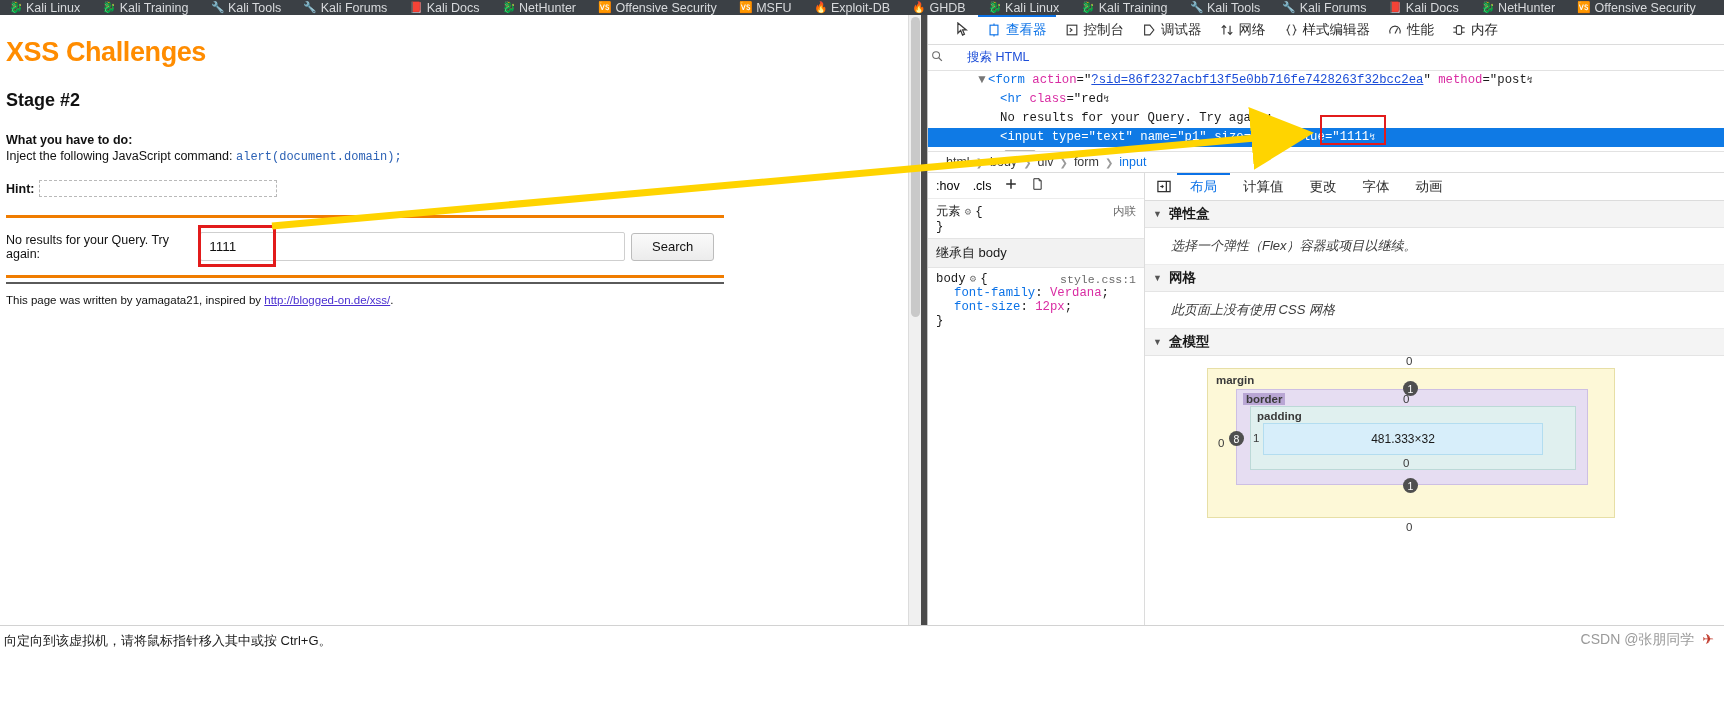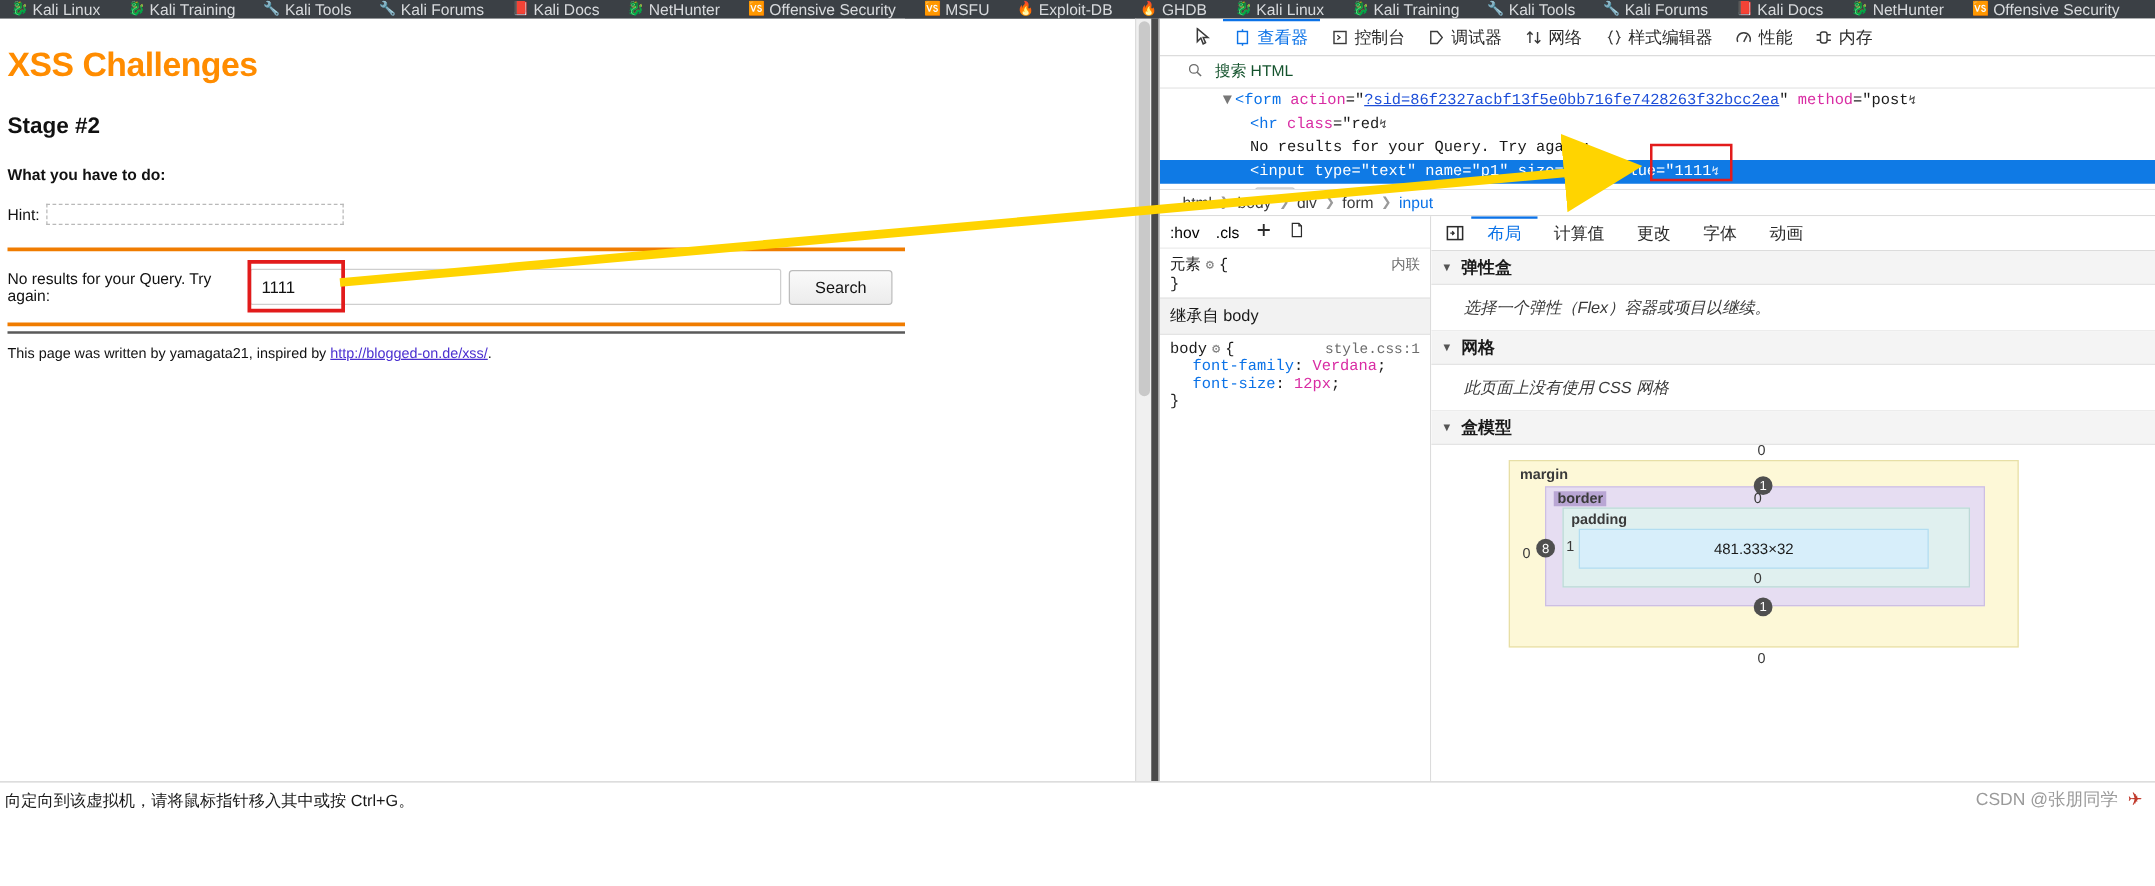--- a/index.html
+++ b/index.html
@@ -41,21 +41,21 @@
   #xss-title {
     color: #ff8c00; font-size: 27px; font-weight: bold; letter-spacing: -0.4px;
   }
   #stage-title { font-size: 18px; font-weight: bold; color: #111; margin-top: 22px; }
   #todo-label { font-size: 12.5px; font-weight: bold; color: #111; margin-top: 22px; }
   #todo-text { font-size: 12.5px; color: #111; margin-top: 2px; }
   #todo-text .code {
     font-family: "Liberation Mono", monospace; color: #2d62b5; font-size: 12px;
   }
   #hint-row { display: flex; align-items: center; margin-top: 16px; }
-  #hint-label { font-size: 12.5px; font-weight: normal; color: #111; }
+  #hint-label { font-size: 12.5px; font-weight: bold; color: #111; }
   #hint-box {
     margin-left: 5px; width: 238px; height: 17px;
     border: 1px dashed #b9b9b9; background: #fff;
   }
   hr.red {
     border: none; border-top: 3px solid #f07c00; margin: 18px 0 0 0; width: 880px;
   }
   #query-row { display: flex; align-items: center; margin-top: 14px; position: relative; }
   #query-text { font-size: 12.5px; color: #111; }
   #search-input {
@@ -116,22 +116,22 @@
   }
   .dt-tab {
     display: flex; align-items: center; gap: 5px;
     height: 29px; padding: 0 9px; cursor: pointer;
     color: #2b2b2b; font-size: 13.5px; white-space: nowrap;
   }
   .dt-tab.active { color: #0b72e7; box-shadow: inset 0 2px 0 0 #0b72e7; }
   .dt-tab .tico { display: inline-flex; align-items: center; }
 
   #dt-search {
-    height: 26px; display: flex; align-items: center; gap: 10px;
-    padding-left: 22px; border-bottom: 1px solid #e2e2e2; color: #14532d;
+    height: 26px; display: flex; align-items: center; gap: 24px;
+    padding-left: 3px; border-bottom: 1px solid #e2e2e2; color: #1d4ed8;
     font-size: 12.5px;
   }
 
   
   #markup-view {
     height: 80px; font-family: "Liberation Mono", monospace; font-size: 12.3px;
     position: relative; background: #fff; overflow: hidden;
   }
   .mline { white-space: nowrap; height: 19px; line-height: 19px; position: relative; }
   .mline.sel { background: #0f7ae5; color: #fff; }
@@ -340,20 +340,24 @@
       <span class="ico ico-off">🆚</span>
       <span>Offensive Security</span>
     </span>
 </div>
 
 <div id="page-pane">
   <div id="page-content">
     <div id="xss-title">XSS Challenges</div>
     <div id="stage-title">Stage #2</div>
     <div id="todo-label">What you have to do:</div>
+    <div id="todo-text">
+      <span>Inject the following JavaScript command:</span>
+      <span class="code">alert(document.domain);</span>
+    </div>
     <div id="hint-row">
       <span id="hint-label">Hint:</span>
       <span id="hint-box"></span>
     </div>
     <hr class="red">
     <div id="query-row">
       <span id="query-text">No results for your Query. Try again:</span>
       <input id="search-input" type="text" value="1111" style="">
       <div id="input-redbox"></div>
       <button id="search-button">Search</button>

